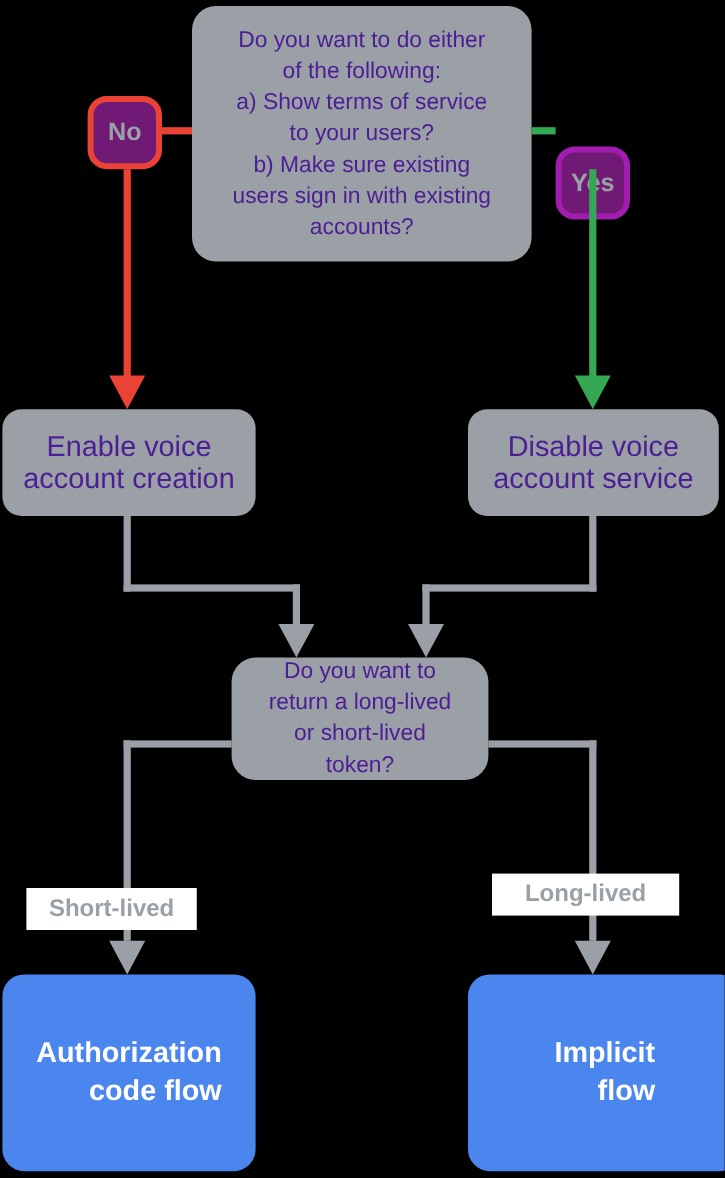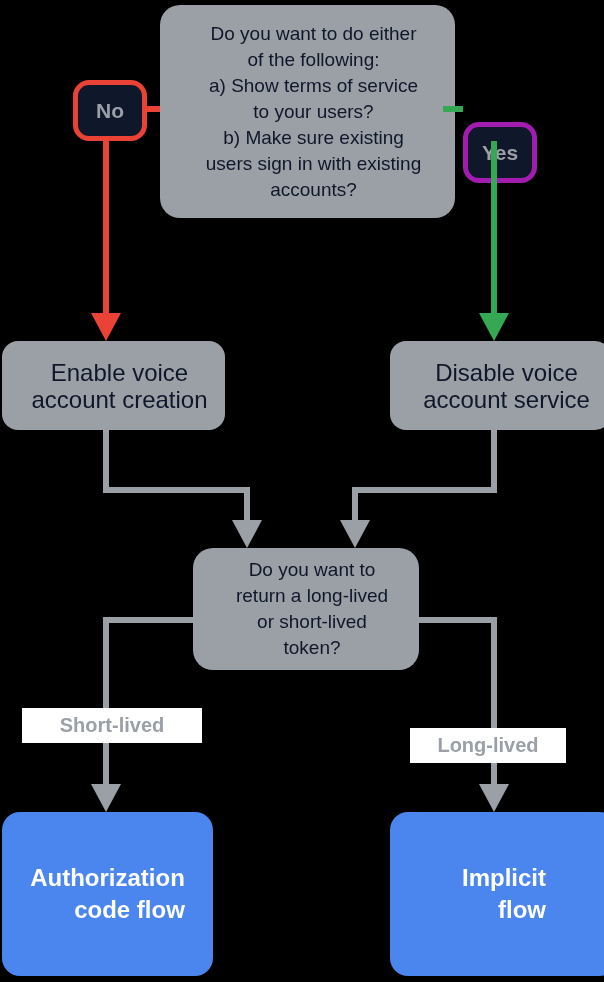--- a/index.html
+++ b/index.html
@@ -11,52 +11,51 @@
     position: relative;
     width: 604px;
     height: 982px;
     background: #000000;
     overflow: hidden;
     font-family: "Liberation Sans", "DejaVu Sans", sans-serif;
   }
   .node {
     position: absolute;
     background: #9AA0A6;
-    color: #0f172a;
+    color: #4c1d95;
     border-radius: 18px;
     display: flex;
     align-items: center;
     justify-content: center;
     text-align: center;
     white-space: pre-line;
     font-weight: 500;
-    padding-left: 12px;
   }
   .question { font-size: 19px; line-height: 26px; border-radius: 20px; }
   .action   { font-size: 24px; line-height: 27px; border-radius: 16px; }
   .result {
     position: absolute;
     background: #4A86EE;
     color: #FFFFFF;
     border-radius: 18px;
     display: flex;
     align-items: center;
     justify-content: center;
     text-align: right;
     white-space: pre-line;
     font-weight: 700;
     font-size: 24px;
     line-height: 32px;
   }
   .badge {
     position: absolute;
-    width: 74px;
+    width: 62px;
     height: 61px;
     box-sizing: border-box;
-    background: #0f172a;
+    background: #701a75;
     border-radius: 16px;
     display: flex;
     align-items: center;
     justify-content: center;
     color: #9AA0A6;
     font-weight: 700;
     font-size: 21px;
   }
   .badge.no  { border: 5px solid #EA4335; }
   .badge.yes { border: 5px solid #a21caf; margin-top: 42px; }
@@ -116,29 +115,29 @@
   <div class="line" style="left:103px; top:430px; width:6px; height:63px;"></div>
   <div class="line" style="left:103px; top:487px; width:147px; height:6px;"></div>
   <div class="line" style="left:244px; top:487px; width:6px; height:34px;"></div>
   <div class="arrow-down" style="left:232px; top:520px;"></div>
 
   <div class="line" style="left:491px; top:430px; width:6px; height:63px;"></div>
   <div class="line" style="left:352px; top:487px; width:145px; height:6px;"></div>
   <div class="line" style="left:352px; top:487px; width:6px; height:34px;"></div>
   <div class="arrow-down" style="left:340px; top:520px;"></div>
 
-  <div class="node question" style="left:193px; top:548px; width:214px; height:122px;">Do you want to
+  <div class="node question" style="left:193px; top:548px; width:214px; height:102px;">Do you want to
 return a long-lived
 or short-lived
 token?</div>
 
   <div class="line" style="left:103px; top:617px; width:90px; height:6px;"></div>
   <div class="line" style="left:103px; top:617px; width:6px; height:167px;"></div>
   <div class="arrow-down" style="left:91px; top:784px;"></div>
-  <div class="branch-label" style="left:22px; top:708px; width:180px;">Short-lived</div>
+  <div class="branch-label" style="left:22px; top:740px; width:142px;">Short-lived</div>
 
   <div class="line" style="left:407px; top:617px; width:90px; height:6px;"></div>
   <div class="line" style="left:491px; top:617px; width:6px; height:167px;"></div>
   <div class="arrow-down" style="left:479px; top:784px;"></div>
   <div class="branch-label" style="left:410px; top:708px; width:156px;margin-top:20px;">Long-lived</div>
 
   <div class="result" style="left:2px; top:812px; width:211px; height:164px;">Authorization
 code flow</div>
   <div class="result" style="left:390px; top:812px; width:228px; height:164px;">Implicit
 flow</div>

